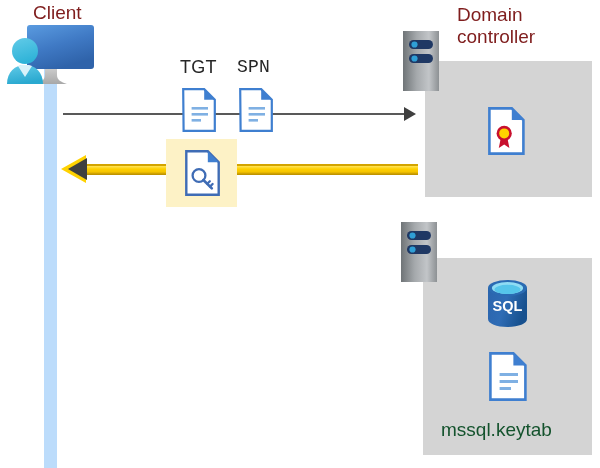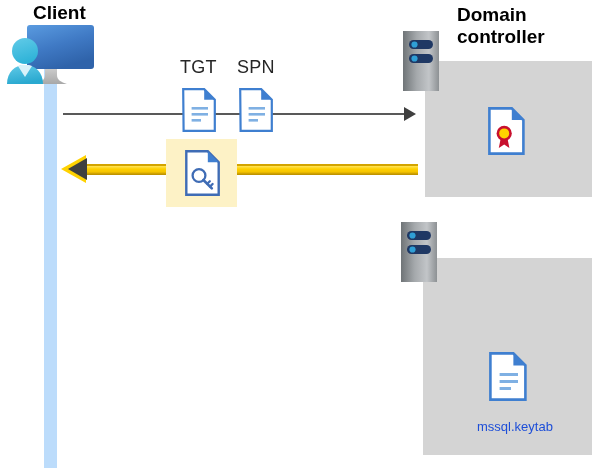--- a/index.html
+++ b/index.html
@@ -11,22 +11,22 @@
     position:relative;
     width:600px;
     height:468px;
     background:#ffffff;
     overflow:hidden;
   }
   .abs{position:absolute;}
 
   
   .title{
-    font-weight:bold;
-    color:#000000;
+    font-weight:normal;
+    color:#7f1d1d;
     line-height:1.18;
     white-space:pre-line;
   }
   #client-title{left:33px;  top:2px;  font-size:19px;}
   #dc-title{    left:457px; top:4px;  font-size:19px; width:140px;}
   #linux-title{ left:455px; top:228px;font-size:17px;}
 
   
   #client-lifeline{
     left:44px; top:63px; width:13px; height:405px;
@@ -83,32 +83,32 @@
   #highlight-box{
     left:166px; top:139px; width:71px; height:68px;
     background:#fdf2c6;
   }
 
   
   .doc-label{
     font-size:18px; color:#262626; letter-spacing:.2px;
   }
   #tgt-label{left:180px; top:57px;}
-  #spn-label{left:237px; top:57px;}
+  #spn-label{left:237px; top:57px;font-family:Liberation Mono, monospace;}
 
   
   #tgt-doc{left:182px; top:88px; width:34px; height:44px;}
   #spn-doc{left:239px; top:88px; width:34px; height:44px;}
   #key-doc{left:185px; top:150px; width:35px; height:46px;}
   #cert-doc{left:488px; top:107px; width:37px; height:48px;}
   #sql-icon{left:487px; top:279px; width:41px; height:49px;}
   #keytab-doc{left:489px; top:352px; width:38px; height:49px;}
 
   #keytab-label{
-    left:441px; top:419px; font-size:13px; color:#1d4ed8;margin-left:36px;
+    left:441px; top:419px; font-size:19px; color:#14532d;
   }
 
   svg{display:block;overflow:visible;}
 </style>
 </head>
 <body>
 
 <div id="canvas">
 
   <div class="abs title" id="client-title">Client</div>
@@ -236,20 +236,36 @@
   <div class="abs server-icon" id="linux-server">
     <svg width="36" height="60" viewBox="0 0 36 60">
       <rect x="0" y="0" width="36" height="60" fill="url(#srvGrad1)"></rect>
       <rect x="6" y="9" width="24" height="9" rx="4.5" fill="#1f3864"></rect>
       <circle cx="11.5" cy="13.5" r="3.1" fill="#2f9fd6"></circle>
       <rect x="6" y="23" width="24" height="9" rx="4.5" fill="#1f3864"></rect>
       <circle cx="11.5" cy="27.5" r="3.1" fill="#2f9fd6"></circle>
     </svg>
   </div>
 
+  <div class="abs" id="sql-icon">
+    <svg width="41" height="49" viewBox="0 0 41 49">
+      <defs>
+        <linearGradient id="dbGrad" x1="0" y1="0" x2="1" y2="0.3">
+          <stop offset="0%" stop-color="#2a64ad"></stop>
+          <stop offset="50%" stop-color="#2f6cb5"></stop>
+          <stop offset="100%" stop-color="#17518f"></stop>
+        </linearGradient>
+      </defs>
+      <path d="M1 9 h39 v31 c0 4.6 -8.7 8 -19.5 8 S1 44.6 1 40 z" fill="url(#dbGrad)"></path>
+      <ellipse cx="20.5" cy="9" rx="19.5" ry="8" fill="#2a6bb3"></ellipse>
+      <ellipse cx="20.5" cy="9" rx="15.6" ry="5.9" fill="#8fdcf4"></ellipse>
+      <ellipse cx="20.5" cy="10.4" rx="13.0" ry="4.6" fill="#55c5ea"></ellipse>
+      <text x="20.5" y="32" text-anchor="middle" font-family="'Liberation Sans', sans-serif" font-size="14.5" font-weight="bold" fill="#ffffff">SQL</text>
+    </svg>
+  </div>
 
   <div class="abs" id="keytab-doc">
     <svg width="38" height="49" viewBox="0 0 38 49">
       <path d="M1.4 1.4 h23 l12 12 v34.2 h-35 z" fill="#ffffff" stroke="#3f7fd0" stroke-width="2.6"></path>
       <path d="M24.4 1.4 v12 h12 z" fill="#3f7fd0"></path>
       <rect x="8" y="21" width="21" height="3" fill="#7fb0e3"></rect>
       <rect x="8" y="28" width="21" height="3" fill="#7fb0e3"></rect>
       <rect x="8" y="35" width="14" height="3" fill="#7fb0e3"></rect>
       <rect x="7.2" y="19" width="3.4" height="20" fill="#ffffff"></rect>
     </svg>

